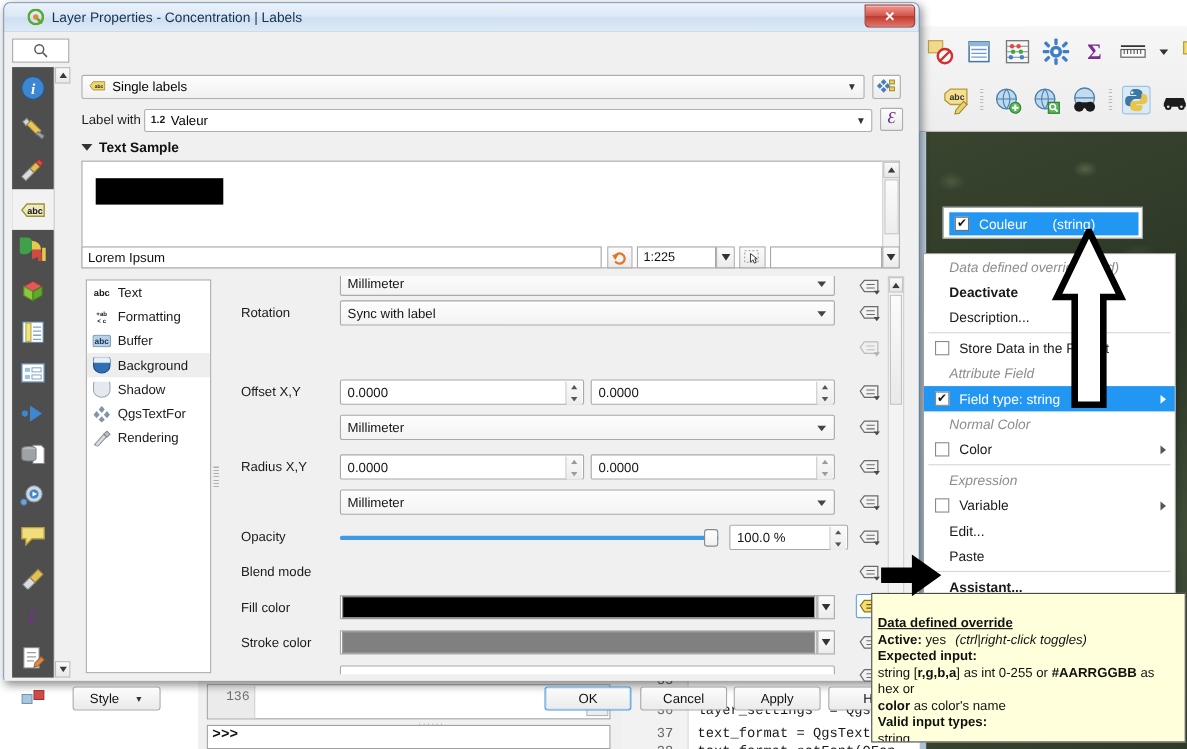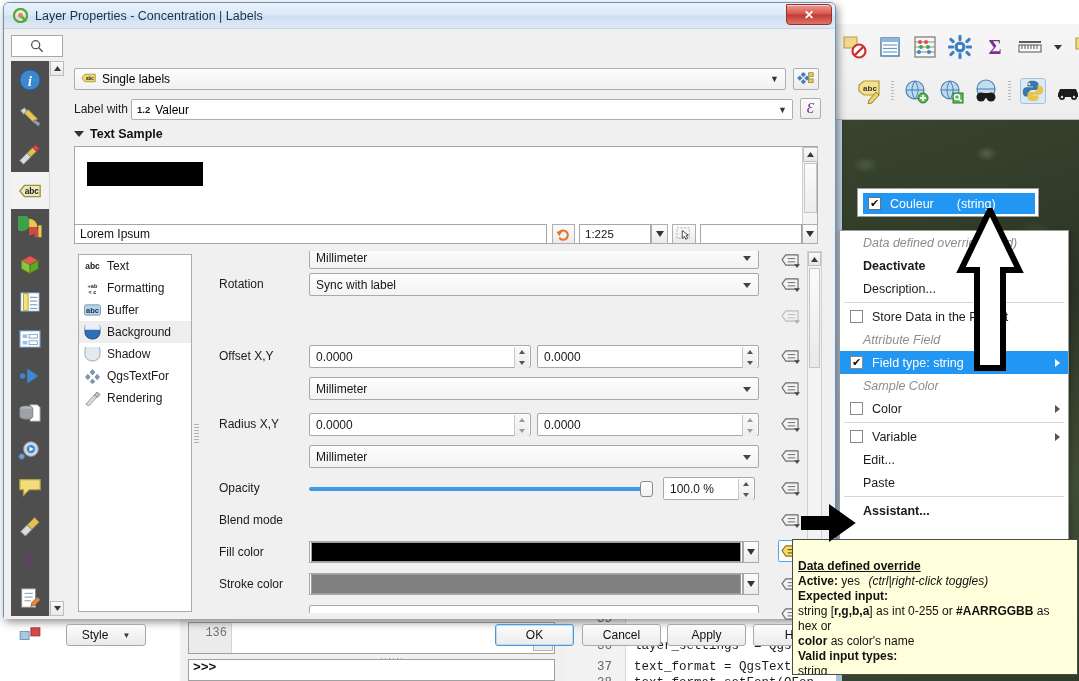--- a/index.html
+++ b/index.html
@@ -101,21 +101,21 @@
     background: #f0f0f0;
     border: 1px solid #6a93bd;
     border-radius: 6px 6px 3px 3px;
     box-shadow: 2px 3px 9px rgba(0,0,0,0.45);
   }
   .titlebar {
     position: relative; height: 26px;
     background: linear-gradient(#eaf2fb 0%, #dce9f7 45%, #cfe0f2 55%, #dde9f6 100%);
     border-radius: 5px 5px 0 0;
     border-bottom: 1px solid #c4d6e8;
-    display: flex; align-items: center; padding-left: 9px;
+    display: flex; align-items: center; padding-left: 21px;
   }
   .title-text { font-size: 12.5px; color: #16324f; margin-left: 7px; }
   .qgis-logo { width: 15px; height: 15px; }
   .close-btn {
     position: absolute; right: 3px; top: 1px; width: 46px; height: 21px;
     background: linear-gradient(#f09a93 0%, #d4564b 48%, #bf3a30 52%, #e07468 100%);
     border: 1px solid #9c3129; border-radius: 0 4px 4px 4px;
     color: #fff; font-weight: bold; font-size: 12px;
     display: flex; align-items: center; justify-content: center;
     box-shadow: inset 0 1px 0 rgba(255,255,255,0.55);
@@ -886,21 +886,21 @@
         <div class="finput" style="left:100px;top:194px;width:450px;">
           <span>Millimeter</span>
           <span class="cbarrow"></span>
         </div>
 
         <div class="flabel" style="top:230px;">Opacity</div>
         <div style="position:absolute;left:100px;top:226px;width:344px;height:23px;">
           <div class="slider-track" style="left:0;width:344px;"></div>
           <div class="slider-thumb" style="left:331px;"></div>
         </div>
-        <div class="finput white" style="left:454px;top:226px;width:92px;">
+        <div class="finput white" style="left:454px;top:226px;width:108px;">
           <span>100.0 %</span>
           <span class="spin">
             <div>
                 <svg width="6" height="4" viewBox="0 0 6 4">
                   <polygon points="3,0 6,4 0,4" fill="#555"></polygon>
                 </svg>
               </div>
             <div>
                 <svg width="6" height="4" viewBox="0 0 6 4">
                   <polygon points="0,0 6,0 3,4" fill="#555"></polygon>
@@ -1093,27 +1093,28 @@
     <div class="ctx-item">
       <span class="ctx-chk"></span>
       <span>Store Data in the Project</span>
     </div>
     <div class="ctx-item header">Attribute Field</div>
     <div class="ctx-item sel">
       <span class="ctx-chk">✔</span>
       <span>Field type: string</span>
       <span class="submenu-arrow"></span>
     </div>
-    <div class="ctx-item header">Sample Color</div>
+    <div class="ctx-item header">Normal Color</div>
     <div class="ctx-item">
       <span class="ctx-chk"></span>
       <span>Color</span>
       <span class="submenu-arrow"></span>
     </div>
     <div class="ctx-sep"></div>
+    <div class="ctx-item header">Expression</div>
     <div class="ctx-item">
       <span class="ctx-chk"></span>
       <span>Variable</span>
       <span class="submenu-arrow"></span>
     </div>
     <div class="ctx-item plain">Edit...</div>
     <div class="ctx-item plain">Paste</div>
     <div class="ctx-sep"></div>
     <div class="ctx-item bold">Assistant...</div>
   </div>

